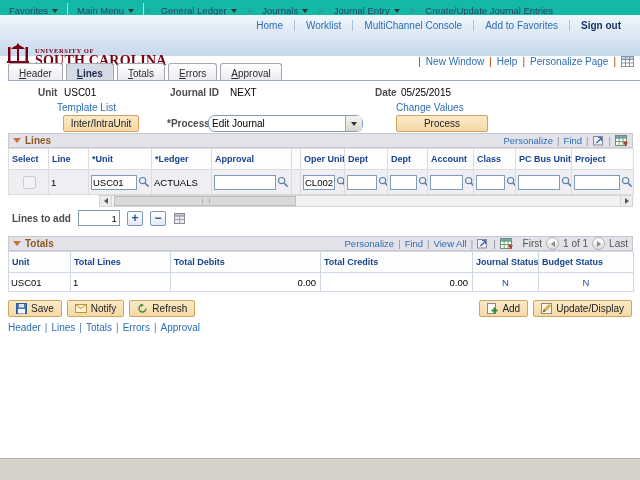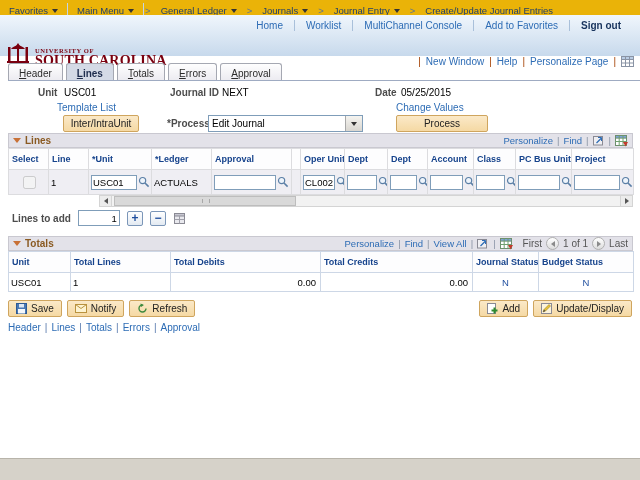--- a/index.html
+++ b/index.html
@@ -1,20 +1,20 @@
 <!DOCTYPE html>
 <html><head>
 <meta charset="utf-8">
 <style>
   html,body{margin:0;padding:0;background:#fff;}
   body{width:640px;height:480px;overflow:hidden;font-family:"Liberation Sans",sans-serif;}
   .screen{position:relative;width:640px;height:480px;background:#fff;overflow:hidden;}
 
   
-  .bc-bar{position:absolute;top:0;left:0;right:0;height:21px;background:#eab308;display:flex;align-items:center;font-size:9.5px;color:#22406b;}
+  .bc-bar{position:absolute;top:0;left:0;right:0;height:21px;background:#14b8a6;display:flex;align-items:center;font-size:9.5px;color:#22406b;}
   .bc-item{display:inline-flex;align-items:center;gap:4px;padding:0 9px;height:15px;cursor:pointer;}
   .bc-item.menu-div{border-right:1px solid #c2d4e8;}
   .bc-sep{color:#5a7396;padding:0 1px;}
   .bc-sep::before{content:">";}
   .tri-down{width:0;height:0;border-left:3px solid transparent;border-right:3px solid transparent;border-top:4px solid #333;}
 
   
   .band{position:absolute;top:15px;left:0;right:0;height:41px;background:linear-gradient(#f0f6fc,#c7d9ec);}
   .hdr-links{position:absolute;top:5px;right:8px;display:flex;align-items:center;font-size:10px;}
   .hdr-link{color:#2d6cb5;padding:0 11px;border-left:1px solid #a9c0da;cursor:pointer;white-space:nowrap;}
@@ -205,28 +205,28 @@
       </div>
     <div class="tab">
         <span>Approval</span>
       </div>
   </div>
   <div class="tab-rule"></div>
 
   <span class="abs flabel" style="left:38px;top:87px;">Unit</span>
   <span class="abs fvalue" style="left:64px;top:87px;">USC01</span>
   <span class="abs flabel" style="left:170px;top:87px;">Journal ID</span>
-  <span class="abs fvalue" style="left:222px;top:87px;">NEXT</span>
+  <span class="abs fvalue" style="left:230px;top:87px;">NEXT</span>
   <span class="abs flabel" style="left:375px;top:87px;text-align:center;">Date</span>
   <span class="abs fvalue" style="left:401px;top:87px;">05/25/2015</span>
   <a class="abs link" style="left:57px;top:102px;">Template List</a>
   <a class="abs link" style="left:396px;top:102px;">Change Values</a>
   <div class="abs tanbtn" style="left:63px;top:115px;width:76px;height:17px;">Inter/IntraUnit</div>
   <span class="abs flabel" style="left:167px;top:118px;">*Process</span>
-  <div class="abs sel" style="left:208px;top:115px;">
+  <div class="abs sel" style="left:208px;top:115px;border-radius:7px;">
     <span class="txt">Edit Journal</span>
     <span class="btn">
         <span class="tri-down"></span>
       </span>
   </div>
   <div class="abs tanbtn" style="left:396px;top:115px;width:92px;height:17px;">Process</div>
 
   <div class="section" style="top:133px;">
     <div class="sec-head">
       <span class="sec-title">

